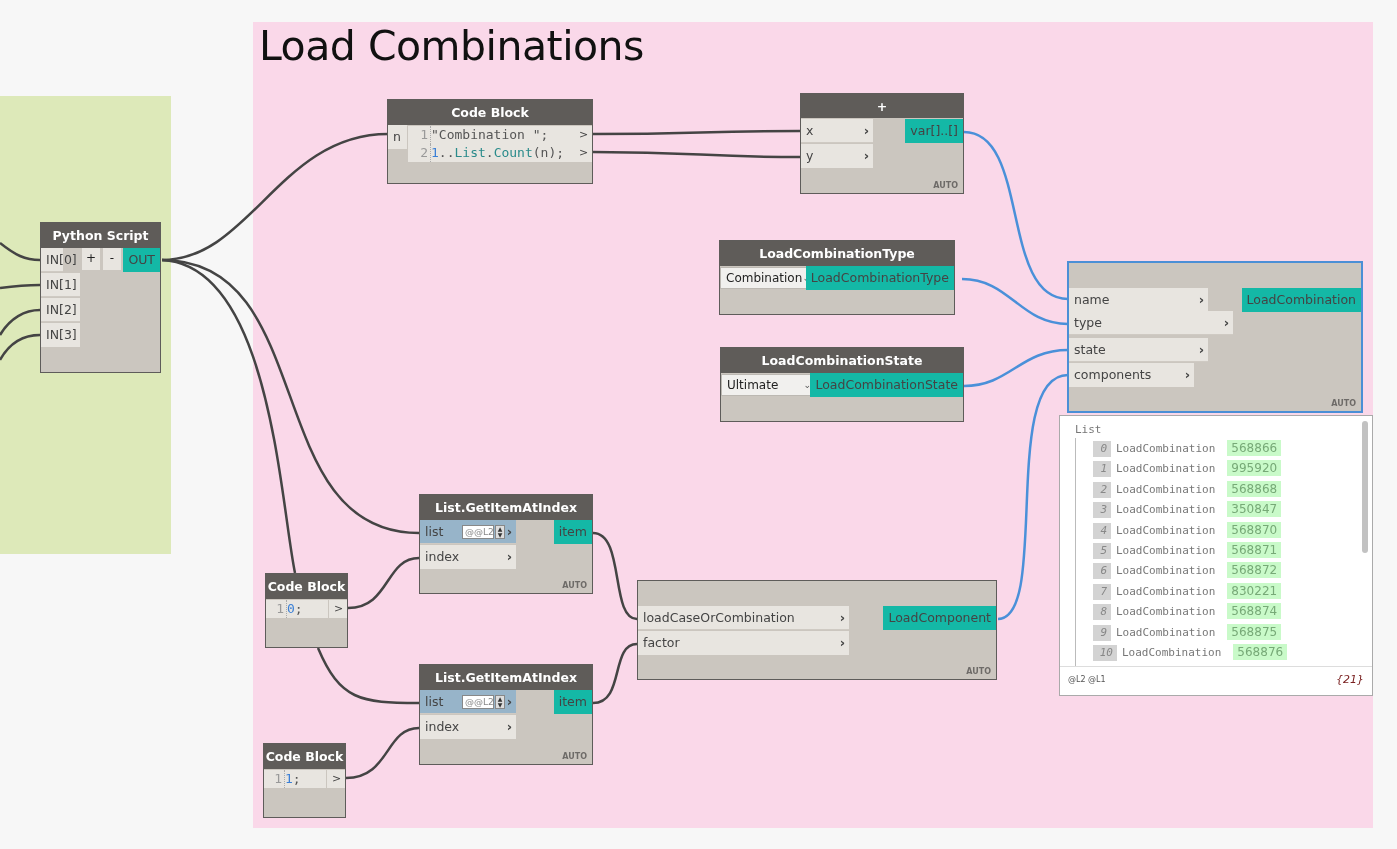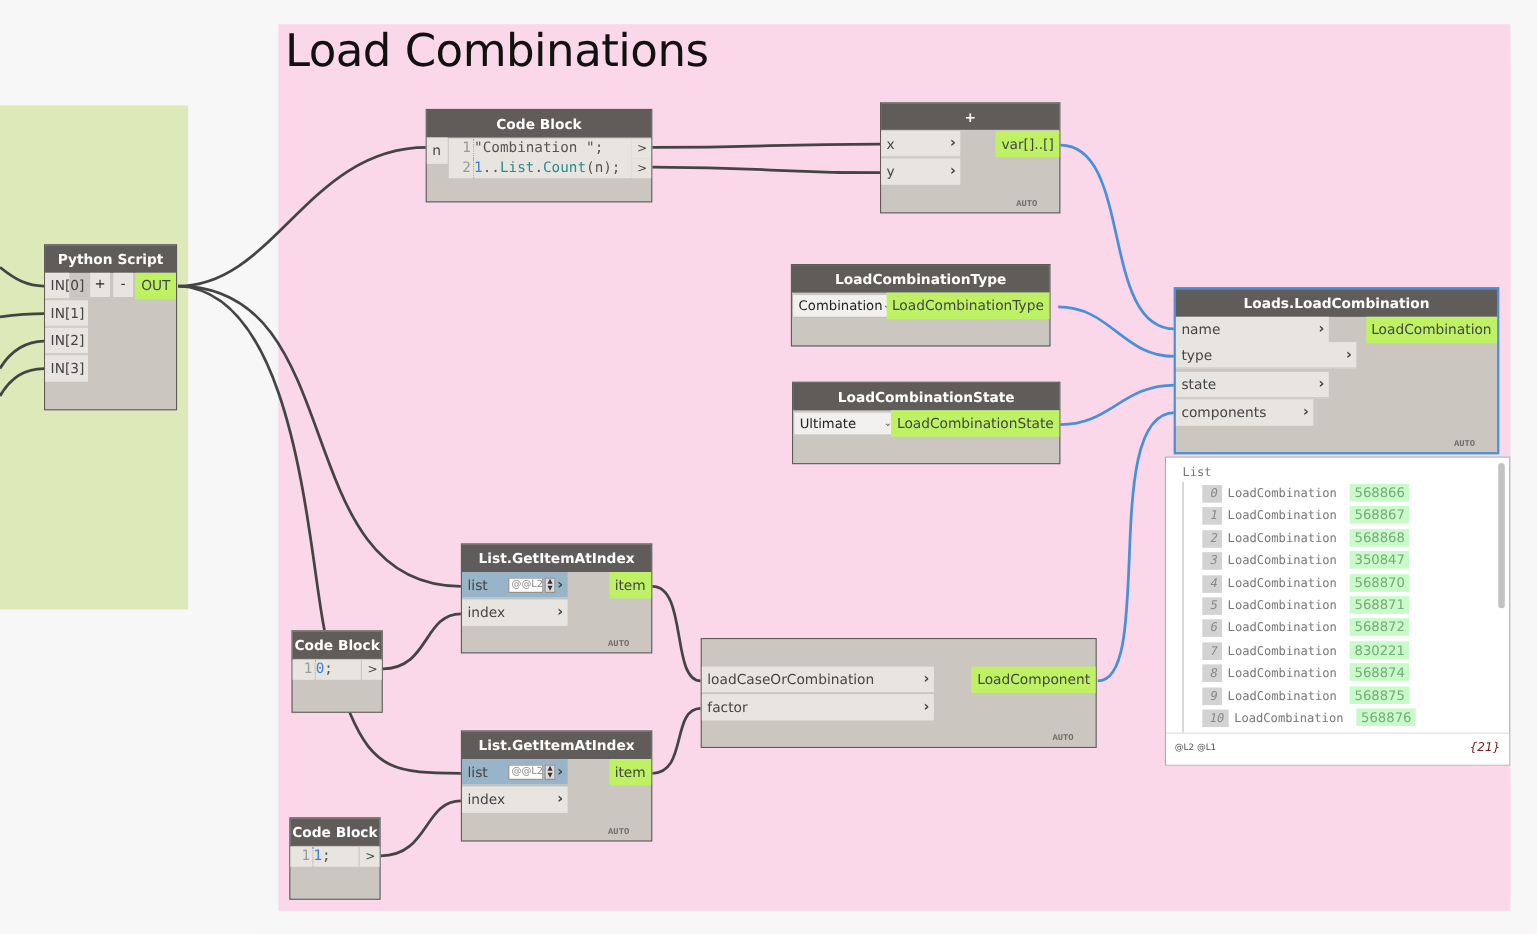--- a/index.html
+++ b/index.html
@@ -6,22 +6,22 @@
   body{width:1397px;height:849px;position:relative;overflow:hidden;background:#f7f7f7;font-family:"DejaVu Sans","Liberation Sans",sans-serif;}
   .group{position:absolute;}
   .group-title{position:absolute;left:6px;top:0px;font-size:41px;color:#111;font-family:"DejaVu Sans",sans-serif;font-weight:normal;letter-spacing:-0.5px;white-space:nowrap;}
   .node{position:absolute;background:#cbc6bf;border:1px solid #5e5c5a;box-sizing:border-box;font-family:"DejaVu Sans",sans-serif;}
   .node.selected{border:2px solid #4b8fd6;}
   .node-header{background:#5f5c59;color:#fff;font-weight:bold;font-size:12.5px;text-align:center;height:25px;line-height:26px;white-space:nowrap;overflow:hidden;}
   .port{position:absolute;background:#e8e5e0;color:#444;font-size:12.5px;height:24px;line-height:24px;box-sizing:border-box;padding-left:5px;white-space:nowrap;}
   .port.sep{border-bottom:1px solid #cfcac3;}
   .port.blue{background:#97b4c9;}
   .chev{position:absolute;right:4px;top:0;font-weight:bold;color:#444;font-size:13px;}
-  .out-port{position:absolute;background:#bef264;color:#444;font-size:12.5px;height:24px;line-height:24px;padding:0 5px;box-sizing:border-box;white-space:nowrap;}
-  .auto{position:absolute;right:20px;bottom:3px;font-size:8px;font-weight:bold;color:#6e6b68;font-family:Liberation Mono, monospace;}
+  .out-port{position:absolute;background:#14b8a6;color:#444;font-size:12.5px;height:24px;line-height:24px;padding:0 5px;box-sizing:border-box;white-space:nowrap;}
+  .auto{position:absolute;right:5px;bottom:3px;font-size:8px;font-weight:bold;color:#6e6b68;}
   .code{position:absolute;background:#e8e5e0;font-family:"DejaVu Sans Mono",monospace;font-size:13px;height:18px;line-height:18px;white-space:nowrap;}
   .ln{color:#999;}
   .str{color:#555;}
   .num{color:#3a7fd6;}
   .kw{color:#2a8b8b;}
   .dd{position:absolute;background:#f1f0ee;border:1px solid #bcb8b2;font-size:12px;color:#222;height:22px;line-height:20px;box-sizing:border-box;padding-left:5px;}
   .dd .caret{position:absolute;right:5px;top:0;font-size:9px;color:#555;}
   .lacing{position:absolute;background:#fff;border:1px solid #888;font-size:9px;color:#888;height:14px;line-height:13px;box-sizing:border-box;padding-left:2px;}
   .spin{position:absolute;width:10px;height:14px;background:#ddd;border:1px solid #888;box-sizing:border-box;font-size:6px;line-height:6px;text-align:center;color:#333;}
   .preview{position:absolute;background:#fff;border:1px solid #aaa;box-sizing:border-box;font-family:"DejaVu Sans Mono",monospace;}
@@ -103,35 +103,34 @@
   <div class="out-port" style="right:0;top:25px;">LoadCombinationType</div>
 </div>
 
 <div class="node" style="left:720px;top:347px;width:244px;height:75px;">
   <div class="node-header">LoadCombinationState</div>
   <div class="dd" style="left:0;top:26px;width:96px;"><span>Ultimate</span><span class="caret">⌄</span></div>
   <div class="out-port" style="right:0;top:25px;">LoadCombinationState</div>
 </div>
 
 <div class="node selected" style="left:1067px;top:261px;width:296px;height:152px;">
-  <div class="node-header">Loads.LoadCombination</div>
   <div class="port sep" style="left:0;top:25px;width:139px;"><span>name</span><span class="chev">›</span></div>
   <div class="port sep" style="left:0;top:48px;width:164px;"><span>type</span><span class="chev">›</span></div>
   <div class="port sep" style="left:0;top:75px;width:139px;"><span>state</span><span class="chev">›</span></div>
   <div class="port" style="left:0;top:100px;width:125px;"><span>components</span><span class="chev">›</span></div>
   <div class="out-port" style="right:0;top:25px;">LoadCombination</div>
   <div class="auto">AUTO</div>
 </div>
 
 <div class="preview" style="left:1059px;top:415px;width:314px;height:281px;">
   <div style="position:absolute;left:15px;top:7px;font-size:11px;color:#777;">List</div>
   <div style="position:absolute;left:15px;top:22px;width:1px;height:228px;background:#bbb;"></div>
   <div id="pv-rows" style="position:absolute;left:0;top:0;width:295px;height:252px;overflow:hidden;">
       <div class="pv-row" style="left: 33px; top: 24px;"><span class="pv-idx" style="width: 14px;">0</span><span style="margin-right: 12px;">LoadCombination</span><span class="pv-val">568866</span></div>
-      <div class="pv-row" style="left: 33px; top: 44.4px;"><span class="pv-idx" style="width: 14px;">1</span><span style="margin-right: 12px;">LoadCombination</span><span class="pv-val">568867</span></div>
+      <div class="pv-row" style="left: 33px; top: 44.4px;"><span class="pv-idx" style="width: 14px;">1</span><span style="margin-right: 12px;">LoadCombination</span><span class="pv-val">995920</span></div>
       <div class="pv-row" style="left: 33px; top: 64.8px;"><span class="pv-idx" style="width: 14px;">2</span><span style="margin-right: 12px;">LoadCombination</span><span class="pv-val">568868</span></div>
       <div class="pv-row" style="left: 33px; top: 85.2px;"><span class="pv-idx" style="width: 14px;">3</span><span style="margin-right: 12px;">LoadCombination</span><span class="pv-val">350847</span></div>
       <div class="pv-row" style="left: 33px; top: 105.6px;"><span class="pv-idx" style="width: 14px;">4</span><span style="margin-right: 12px;">LoadCombination</span><span class="pv-val">568870</span></div>
       <div class="pv-row" style="left: 33px; top: 126px;"><span class="pv-idx" style="width: 14px;">5</span><span style="margin-right: 12px;">LoadCombination</span><span class="pv-val">568871</span></div>
       <div class="pv-row" style="left: 33px; top: 146.4px;"><span class="pv-idx" style="width: 14px;">6</span><span style="margin-right: 12px;">LoadCombination</span><span class="pv-val">568872</span></div>
       <div class="pv-row" style="left: 33px; top: 166.8px;"><span class="pv-idx" style="width: 14px;">7</span><span style="margin-right: 12px;">LoadCombination</span><span class="pv-val">830221</span></div>
       <div class="pv-row" style="left: 33px; top: 187.2px;"><span class="pv-idx" style="width: 14px;">8</span><span style="margin-right: 12px;">LoadCombination</span><span class="pv-val">568874</span></div>
       <div class="pv-row" style="left: 33px; top: 207.6px;"><span class="pv-idx" style="width: 14px;">9</span><span style="margin-right: 12px;">LoadCombination</span><span class="pv-val">568875</span></div>
       <div class="pv-row" style="left: 33px; top: 228px;"><span class="pv-idx" style="width: 20px;">10</span><span style="margin-right: 12px;">LoadCombination</span><span class="pv-val">568876</span></div>
     </div>

